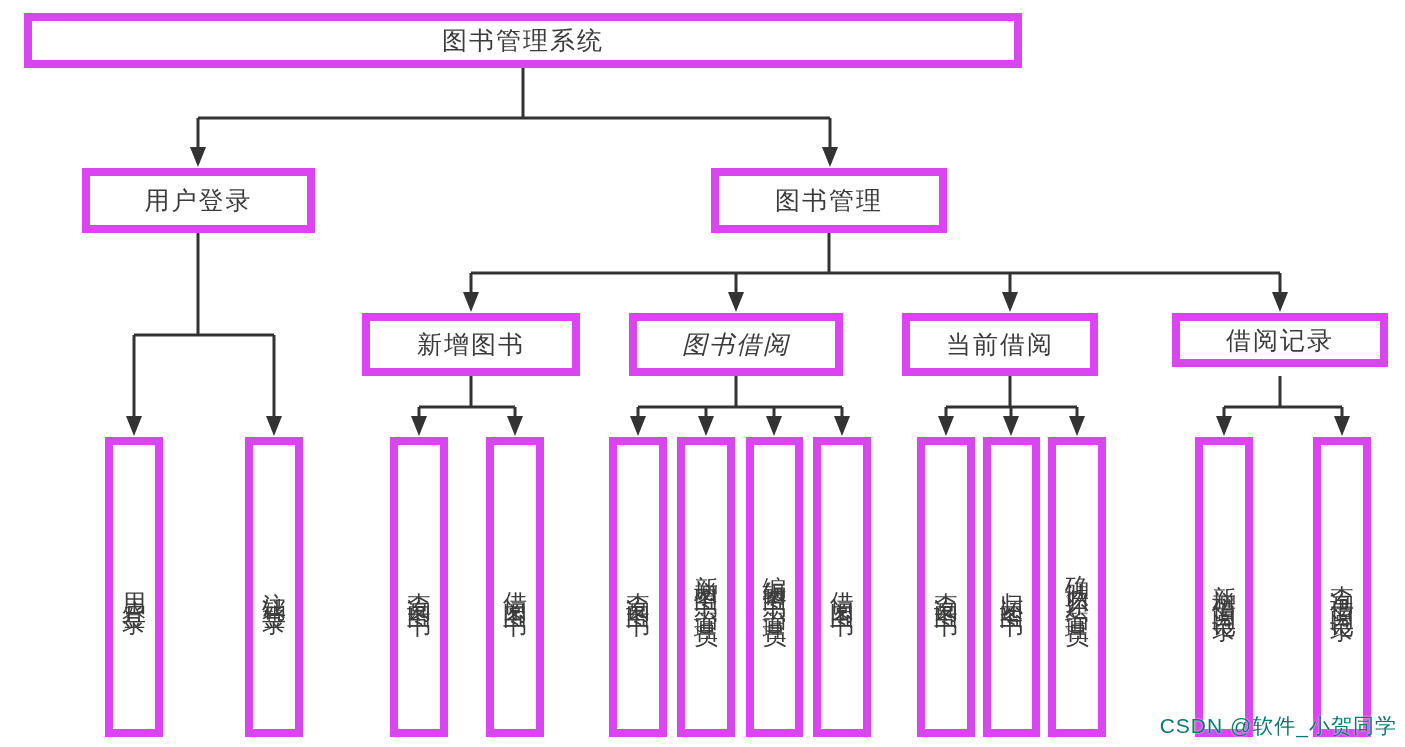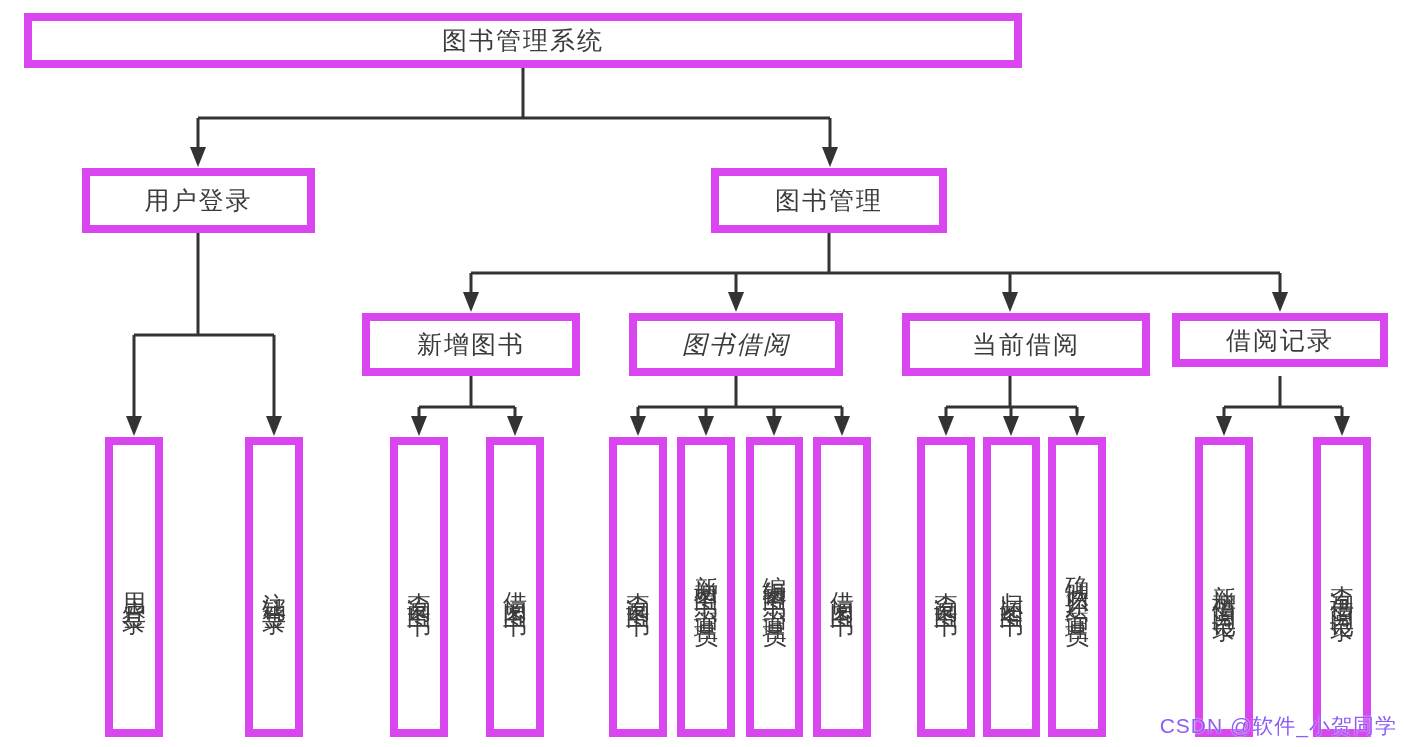--- a/index.html
+++ b/index.html
@@ -44,21 +44,21 @@
     text-orientation: mixed;
     letter-spacing: 7px;
     line-height: 1;
     white-space: nowrap;
   }
   .watermark {
     position: absolute;
     right: 8px;
     bottom: 7px;
     font-size: 21px;
-    color: #8b5cf6;
+    color: #0f766e;
     letter-spacing: 1px;
     text-shadow: 0 0 2px #ffffff;
     z-index: 5;
     white-space: nowrap;
   }
 </style>
 </head>
 <body>
 
 <div class="canvas">
@@ -96,21 +96,21 @@
     </g>
   </svg>
 
   <div class="node" style="left:24px; top:13px; width:998px; height:55px;">图书管理系统</div>
 
   <div class="node" style="left:82px; top:168px; width:233px; height:65px;">用户登录</div>
   <div class="node" style="left:711px; top:168px; width:236px; height:65px;">图书管理</div>
 
   <div class="node" style="left:362px; top:313px; width:218px; height:63px;">新增图书</div>
   <div class="node" style="left:629px; top:313px; width:214px; height:63px;font-style:italic;">图书借阅</div>
-  <div class="node" style="left:902px; top:313px; width:248px; height:63px;">当前借阅</div>
+  <div class="node" style="left:902px; top:313px; width:196px; height:63px;">当前借阅</div>
   <div class="node" style="left:1172px; top:313px; width:216px; height:54px;">借阅记录</div>
 
   <div class="node leaf" style="left:105px; top:437px; width:58px; height:300px;">
     <span>用户登录</span>
   </div>
   <div class="node leaf" style="left:245px; top:437px; width:58px; height:300px;">
     <span>注销登录</span>
   </div>
 
   <div class="node leaf" style="left:390px; top:437px; width:58px; height:300px;">

